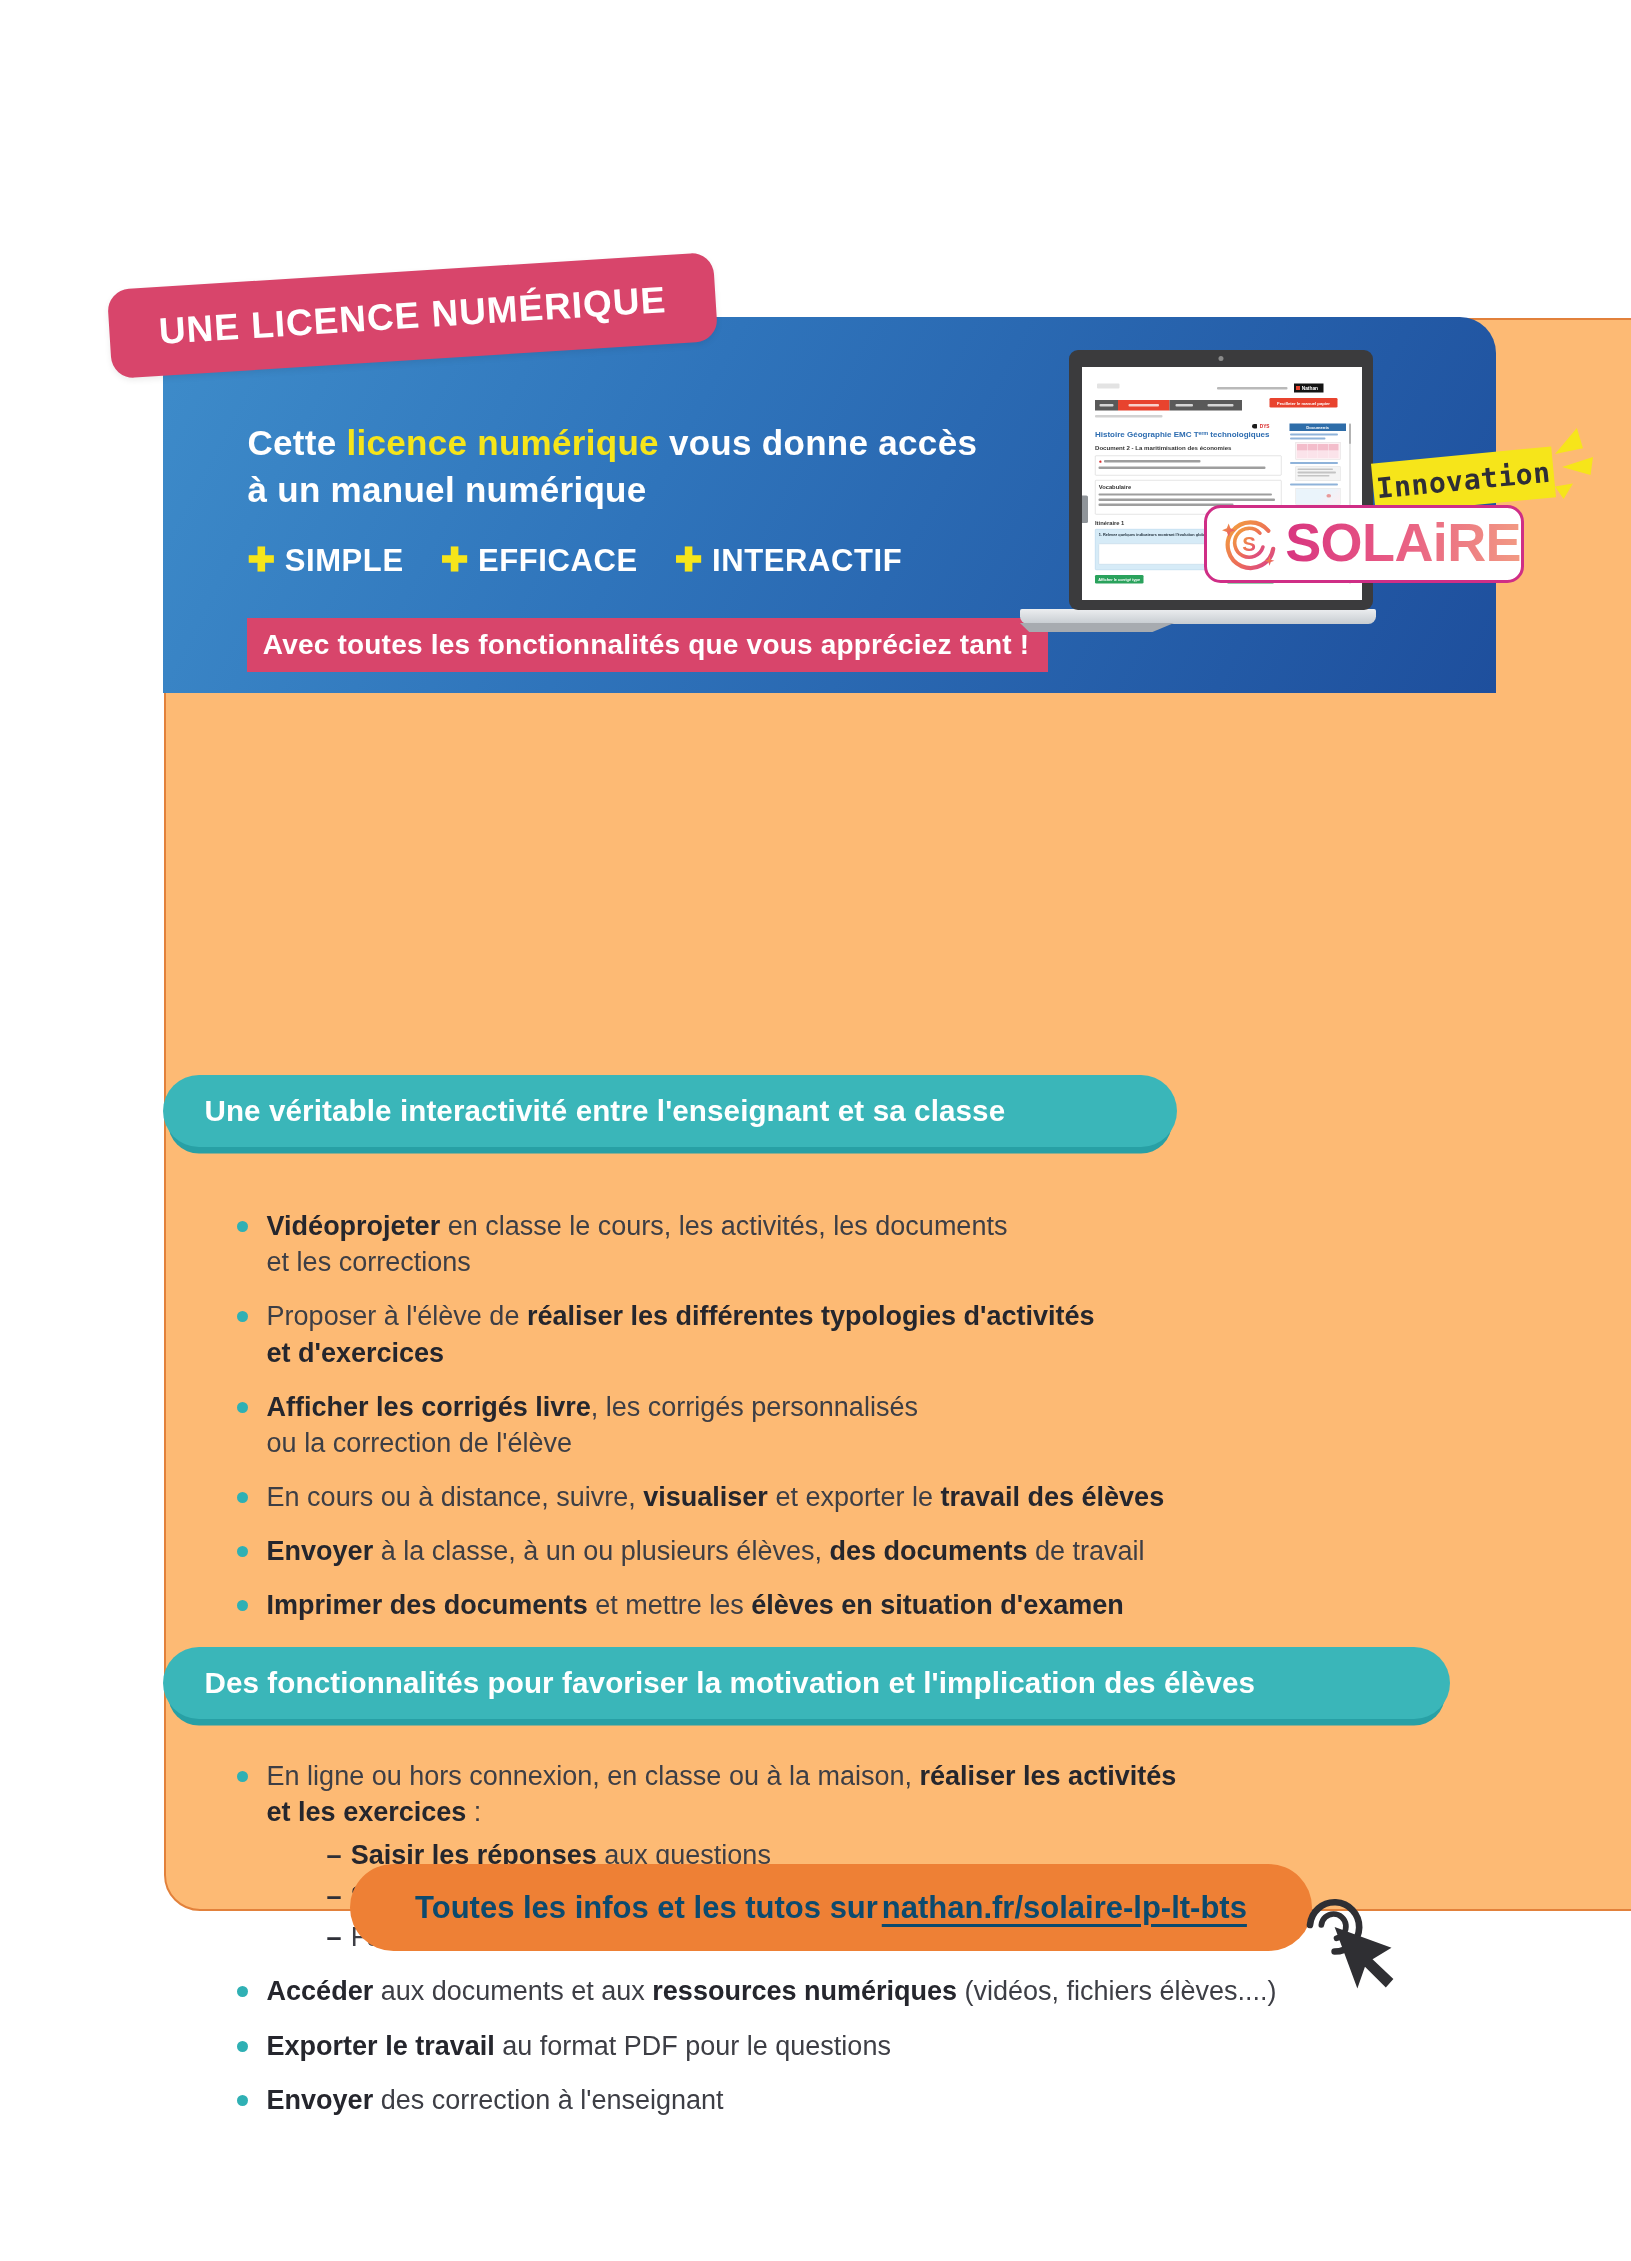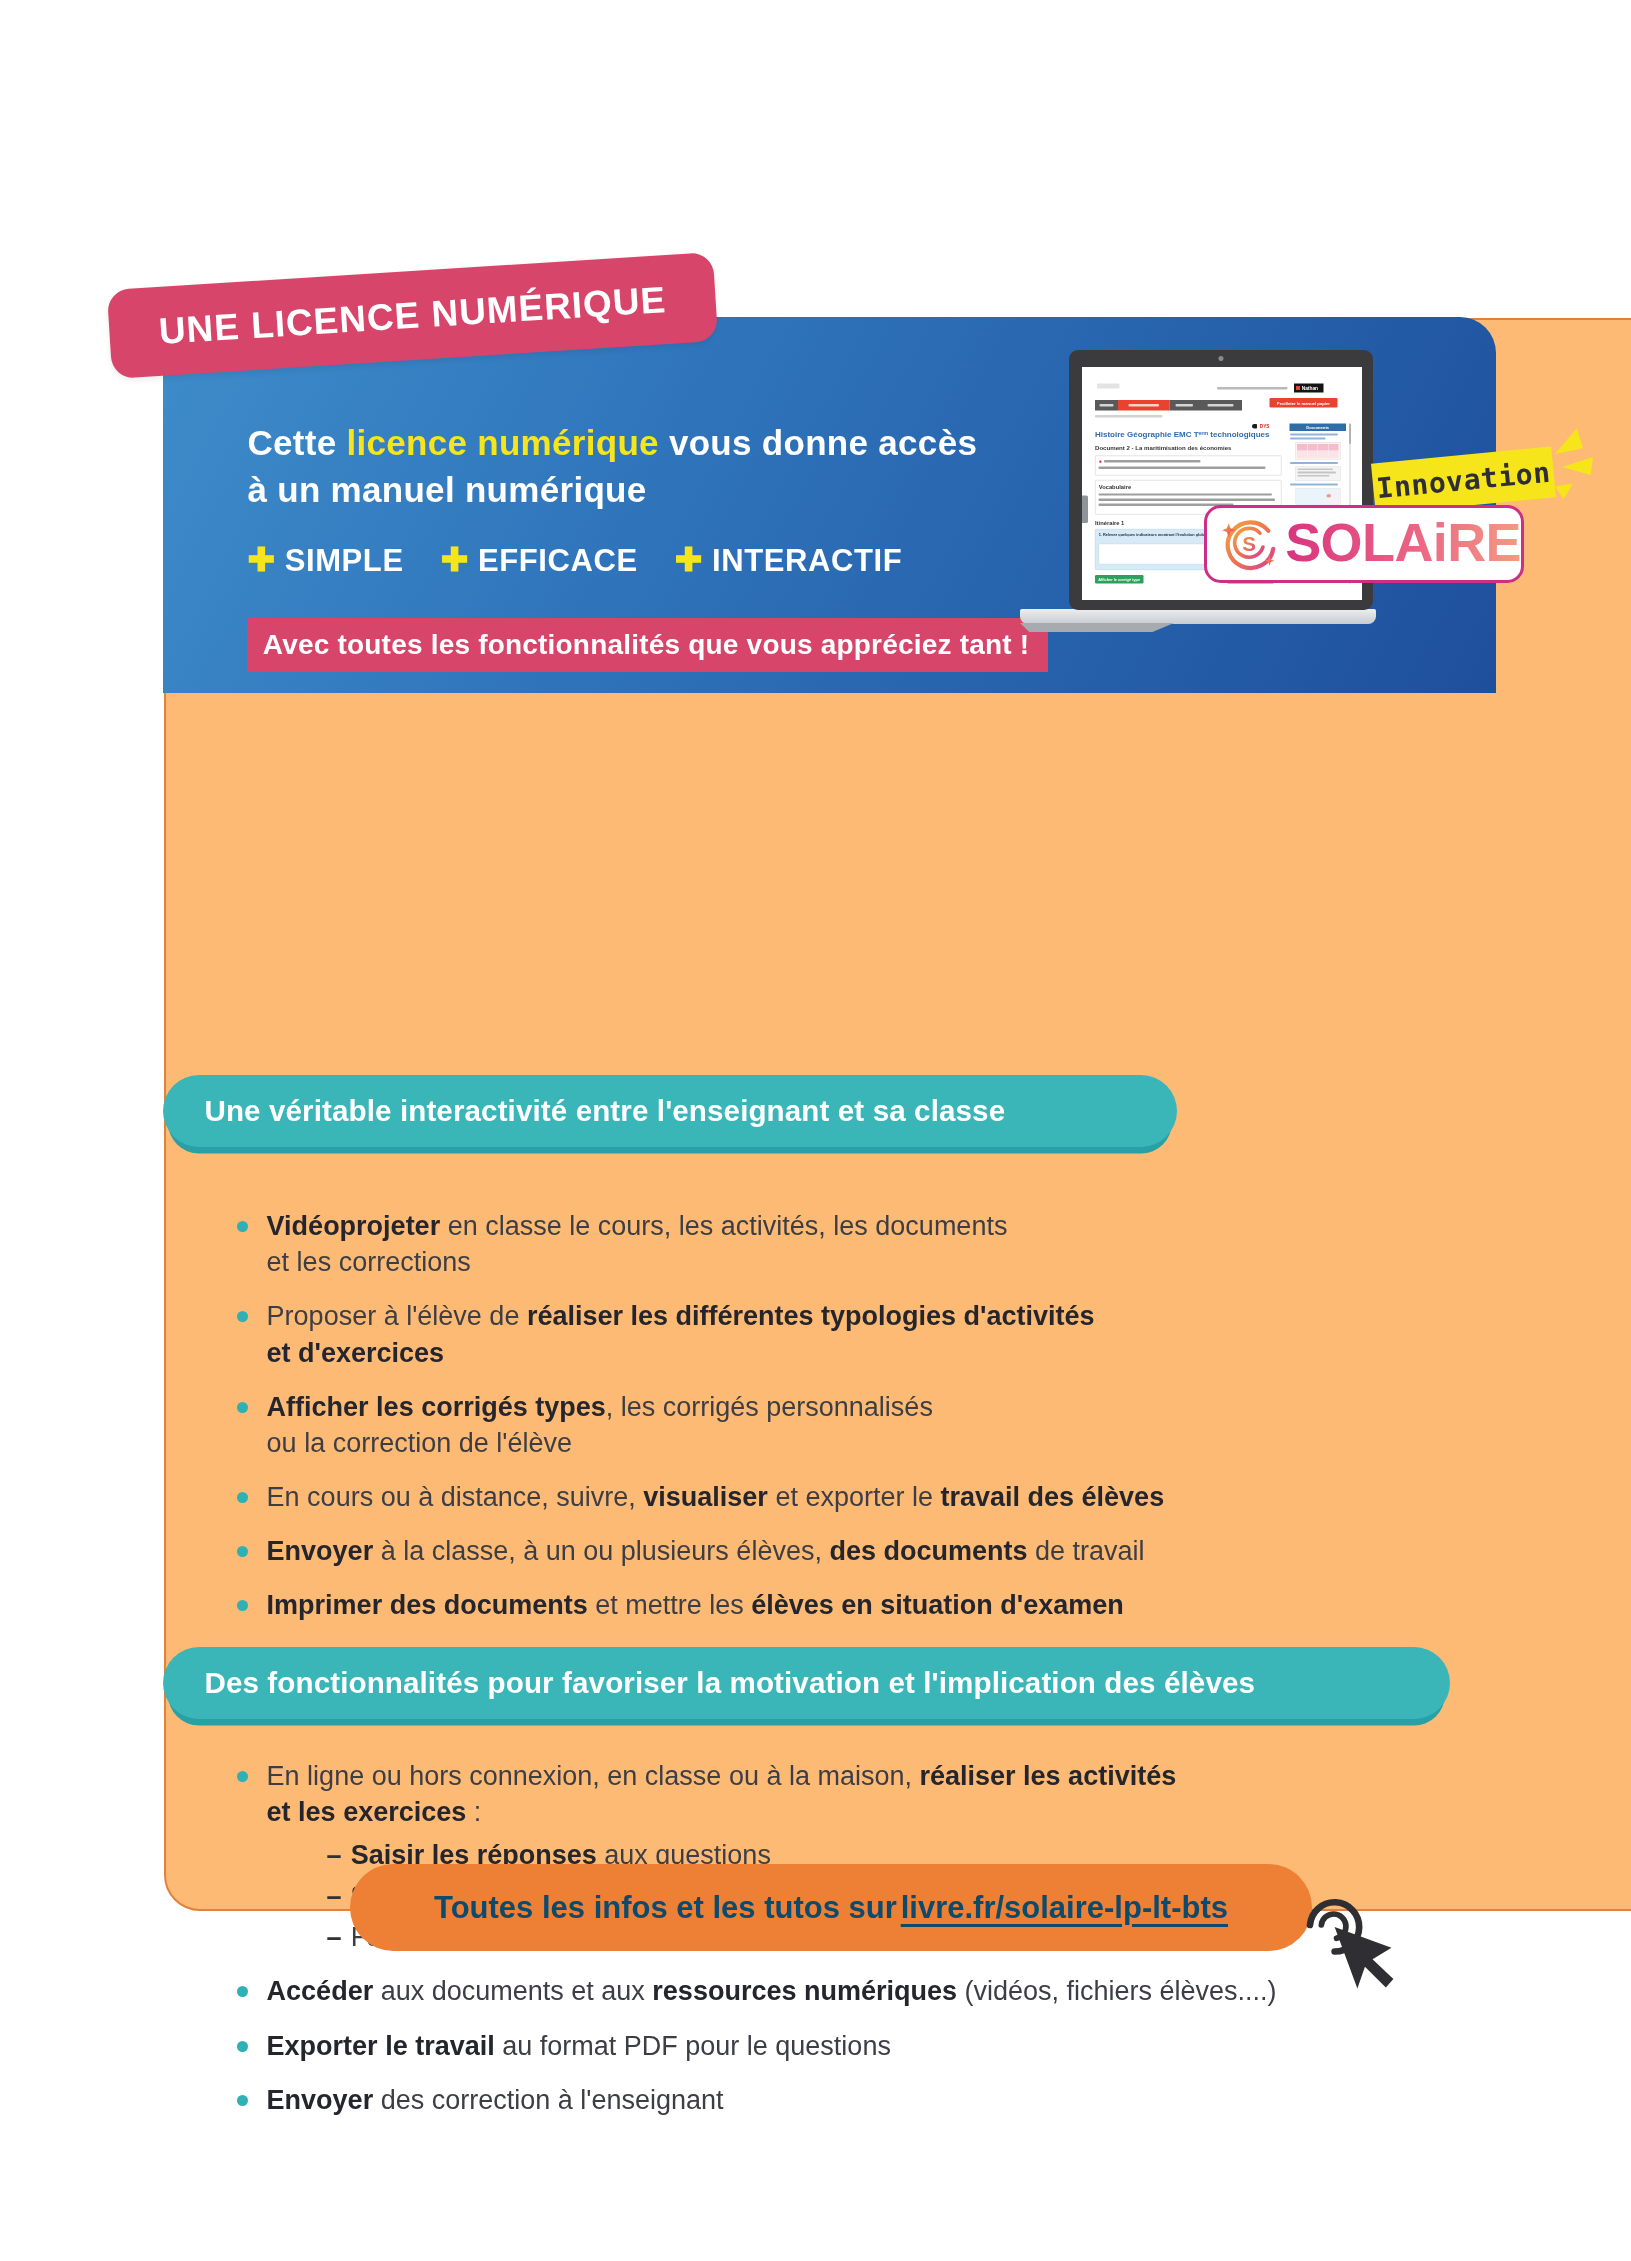--- a/index.html
+++ b/index.html
@@ -151,21 +151,21 @@
         </div>
       <div class="ribbon">Avec toutes les fonctionnalités que vous appréciez tant !</div>
     </div>
 
     <div class="sec-banner sb1" style="left:-2.6px;">Une véritable interactivité entre l'enseignant et sa classe</div>
     <ul class="bullets bl-1" style="left:71px; top:869px; position:absolute;">
         <li><span class="b">Vidéoprojeter</span><span> en classe le cours, les activités, les documents
 et les corrections</span></li>
         <li><span>Proposer à l'élève de </span><span class="b">réaliser les différentes typologies d'activités
 et d'exercices</span></li>
-        <li><span class="b">Afficher les corrigés types</span><span>, les corrigés personnalisés
+        <li><span class="b">Afficher les corrigés livre</span><span>, les corrigés personnalisés
 ou la correction de l'élève</span></li>
         <li><span>En cours ou à distance, suivre, </span><span class="b">visualiser</span><span> et exporter le </span><span class="b">travail des élèves</span></li>
         <li><span class="b">Envoyer</span><span> à la classe, à un ou plusieurs élèves, </span><span class="b">des documents</span><span> de travail</span></li>
         <li><span class="b">Imprimer des documents</span><span> et mettre les </span><span class="b">élèves en situation d'examen</span></li>
       </ul>
 
     <div class="sec-banner sb2" style="left:-2.6px;">Des fonctionnalités pour favoriser la motivation et l'implication des élèves</div>
     <ul class="bullets bl-2" style="left:71px; top:1438px; position:absolute;">
         <li><span>En ligne ou hors connexion, en classe ou à la maison, </span><span class="b">réaliser les activités
 et les exercices</span><span> :</span><ul class="subs">
@@ -294,21 +294,21 @@
       <path d="M 68 32 A 24 24 0 1 0 73 55" fill="none" stroke="url(#og)" stroke-width="6" stroke-linecap="round"></path>
       <text x="50" y="62" text-anchor="middle" font-family="Liberation Sans, sans-serif" font-size="34" font-weight="bold" fill="url(#og)">S</text>
       <polygon points="16,16 19,24 27,27 19,30 16,38 13,30 5,27 13,24" fill="url(#og)"></polygon>
       <polygon points="84,70 86,76 92,78 86,80 84,86 82,80 76,78 82,76" fill="url(#og)"></polygon>
     </svg>
     <span class="solaire-word">SOLAiRE</span>
   </div>
 
   <div class="footer-pill">
     <span>Toutes les infos et les tutos sur</span>
-    <span class="u">livre.fr/solaire-lp-lt-bts</span>
+    <span class="u">nathan.fr/solaire-lp-lt-bts</span>
   </div>
   <svg class="cursor-ic" viewBox="0 0 100 115">
     <path d="M 12 38 A 26 26 0 1 1 38 66" fill="none" stroke="#2f2f33" stroke-width="7" stroke-linecap="round"></path>
     <path d="M 24 38 A 13 13 0 1 1 40 52" fill="none" stroke="#2f2f33" stroke-width="6" stroke-linecap="round"></path>
     <polygon points="38,40 62,105 70,82 92,104 100,95 78,74 98,62" fill="#2f2f33"></polygon>
   </svg>
 
 </div>
 
 

